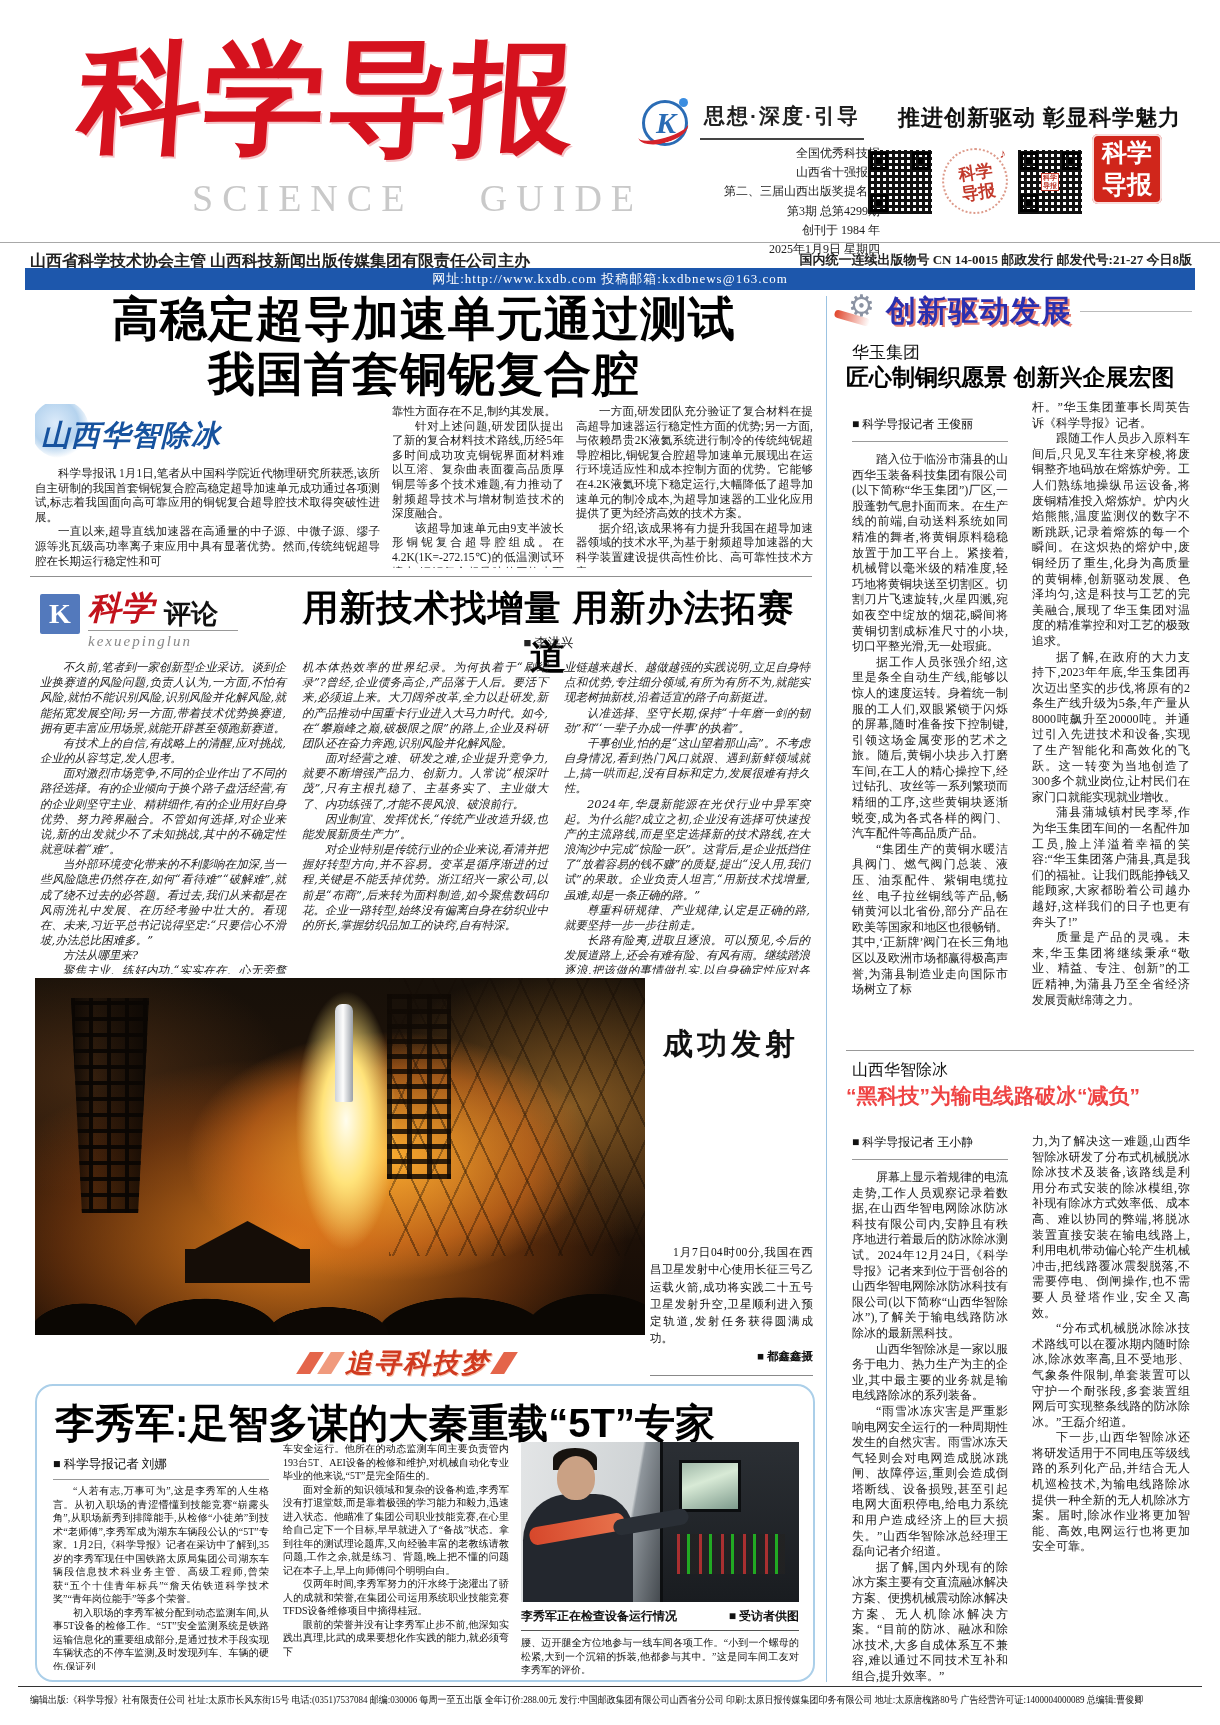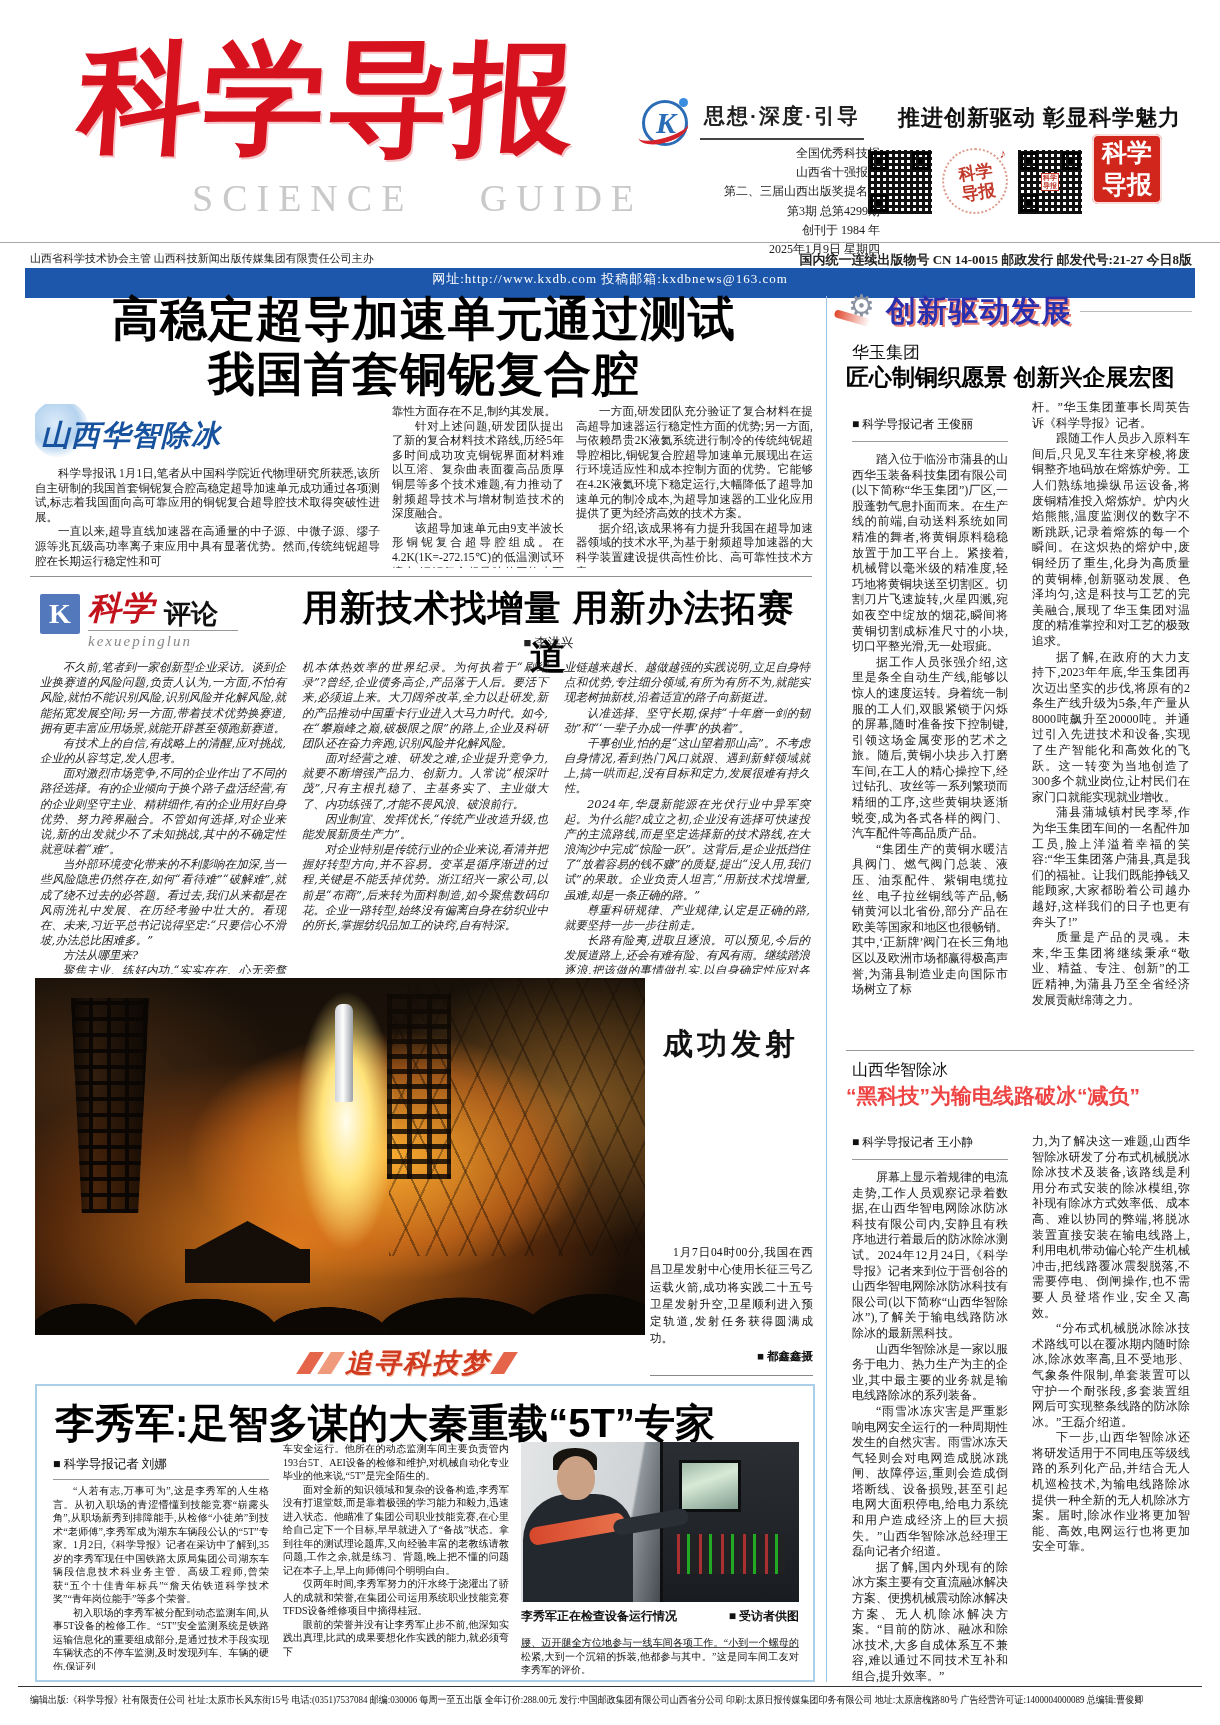--- a/index.html
+++ b/index.html
@@ -22,23 +22,23 @@
 .qr .f{position:absolute;width:18px;height:18px;border:3px solid #000;padding:3px;background:#000;background-clip:content-box}
 .qr .tl{left:2px;top:2px}.qr .tr{right:2px;top:2px}.qr .bl{left:2px;bottom:2px}
 .qr .badge{position:absolute;left:23px;top:23px;width:18px;height:18px;background:#fff;border:1px solid #c0392b;color:#c0392b;font:bold 7px/8px "DejaVu Serif",serif;text-align:center;overflow:hidden}
 .seal-circle{left:942px;top:148px;width:66px;height:66px;border:2px dotted #dd9a8a;border-radius:50%}
 .seal-circle .sc-txt{position:absolute;left:13px;top:12px;width:40px;font:bold 17px/20px "DejaVu Serif",serif;color:#c2392b;text-align:center;transform:rotate(-8deg)}
 .seal-circle .sc-note{position:absolute;right:0px;top:-4px;color:#c2392b;font-size:13px}
 .seal-red{left:1092px;top:134px;width:70px;height:70px;background:#d0261b;border-radius:6px;color:#fff;font:bold 25px/32px "DejaVu Serif",serif;text-align:center;padding:3px 10px;box-shadow:inset 0 0 0 2px rgba(255,255,255,.85)}
 
 
 .hairline{left:0;top:242px;width:1220px;height:1px;background:#a8a8a8}
-.pub-left{left:30px;top:251px;font-size:11px;font-weight:normal;color:#222}
+.pub-left{left:30px;top:251px;font-size:16px;font-weight:bold;color:#222}
 .pub-right{right:28px;top:251px;font-size:13px;font-weight:bold;color:#222}
-.bluebar{left:25px;top:268px;width:1170px;height:30px;background:#1d57ac;color:#fff;text-align:center;font-size:13px;line-height:22px;letter-spacing:1px}
+.bluebar{left:25px;top:268px;width:1170px;height:22px;background:#1d57ac;color:#fff;text-align:center;font-size:13px;line-height:22px;letter-spacing:1px}
 
 
 .lead-hl{left:35px;top:292px;width:778px;text-align:center;font-family:"Liberation Sans",sans-serif;font-weight:900;color:#000;font-size:47px;line-height:1.17;letter-spacing:1px}
 .sec1{left:35px;top:404px;width:778px;height:164px;display:flex;overflow:hidden}
 .sec1 .c{font-size:11.5px;line-height:1.27;text-align:justify;color:#1a1a1a}
 .sec1 .c1{width:345px;margin-right:12px}
 .sec1 .c2{width:172px;margin-right:12px}
 .sec1 .c3{width:237px}
 .news p{text-indent:2em;margin:0}
 .cont p:first-child{text-indent:0}
@@ -89,29 +89,29 @@
 .launch-title{left:648px;top:1024px;width:166px;text-align:center;font:bold 30px "Liberation Sans",sans-serif;letter-spacing:4px;color:#111}
 .launch-cap{left:650px;top:1244px;width:163px;font-size:11.5px;line-height:1.5;text-align:justify;border-bottom:1px solid #888;padding-bottom:10px}
 .launch-cap p{text-indent:2em;margin:0}
 .cap-credit{text-align:right;font-weight:bold;margin-top:4px;text-indent:0}
 
 
 .ribbon{left:295px;top:1344px;width:260px;height:38px;display:flex;align-items:center;gap:7px;background:#fff;z-index:5;padding:0 8px}
 .rib-bar{width:14px;height:22px;background:#e4654a;transform:skewX(-32deg)}
 .rib-bar.b2{background:#f09a7d}
 .rib-txt{font:italic bold 27px "DejaVu Serif",serif;color:#d03a20;letter-spacing:2px;text-shadow:1px 1px 0 #f5c0a8;white-space:nowrap}
-.fbox{left:35px;top:1384px;width:780px;height:298px;border:2px solid #abcfe9;border-radius:0}
+.fbox{left:35px;top:1384px;width:780px;height:298px;border:2px solid #abcfe9;border-radius:18px}
 .f-hl{position:absolute;left:18px;top:10px;width:744px;font:900 40px "Liberation Sans",sans-serif;color:#000;white-space:nowrap}
 .f-by{position:absolute;left:16px;top:70px;width:216px;font-size:12.5px;border-bottom:1px solid #999;padding-bottom:6px}
 .f-c{position:absolute;font-size:10px;line-height:1.35;text-align:justify;overflow:hidden}
 .f-c1{left:16px;top:98px;width:216px;height:186px}
 .f-c2{left:246px;top:56px;width:226px;height:228px}
 .f-c3{left:484px;top:250px;width:278px;height:42px}
 .f-jump{text-align:right;font-weight:bold;text-indent:0}
-.f-cap{position:absolute;left:484px;top:222px;width:278px;font-size:12px;font-weight:bold;border-bottom:1px solid #555;padding-bottom:22px;display:flex;justify-content:space-between}
+.f-cap{position:absolute;left:484px;top:222px;width:278px;font-size:12px;font-weight:bold;border-bottom:1px solid #555;padding-bottom:5px;display:flex;justify-content:space-between}
 .f-photo{position:absolute;left:484px;top:56px;width:278px;height:160px;overflow:hidden;background:linear-gradient(100deg,#e3e5e6 0%,#cfd3d5 40%,#8f969c 41%,#33383d 58%,#1d2125 100%)}
 .fp-rack{position:absolute;right:0;top:0;width:50%;height:100%;background:linear-gradient(#2b2f34,#191c20);border-left:3px solid #0d0f11}
 .fp-screen{position:absolute;right:58px;top:18px;width:62px;height:52px;background:linear-gradient(160deg,#9fb8a8,#d8ead6 40%,#7d9a8c);border:3px solid #0c0e10}
 .fp-lights{position:absolute;right:14px;top:92px;width:108px;height:40px;background:repeating-linear-gradient(90deg,#c33 0 3px,#222 3px 10px,#2c2 10px 13px,#222 13px 22px);opacity:.8}
 .fp-head{position:absolute;left:36px;top:14px;width:38px;height:44px;background:#caa184;border-radius:50% 50% 46% 46%}
 .fp-hair{position:absolute;left:32px;top:6px;width:44px;height:22px;background:#17130f;border-radius:50% 50% 0 0}
 .fp-body{position:absolute;left:2px;top:52px;width:110px;height:110px;background:#23272e;border-radius:42% 34% 0 0}
 .fp-stripe{position:absolute;left:8px;top:78px;width:96px;height:18px;background:linear-gradient(90deg,#d6472b,#e8744d);transform:rotate(-10deg);border-radius:8px}
 .fp-arm{position:absolute;left:92px;top:72px;width:76px;height:16px;background:#2a2f36;transform:rotate(-10deg);border-radius:8px}
 

